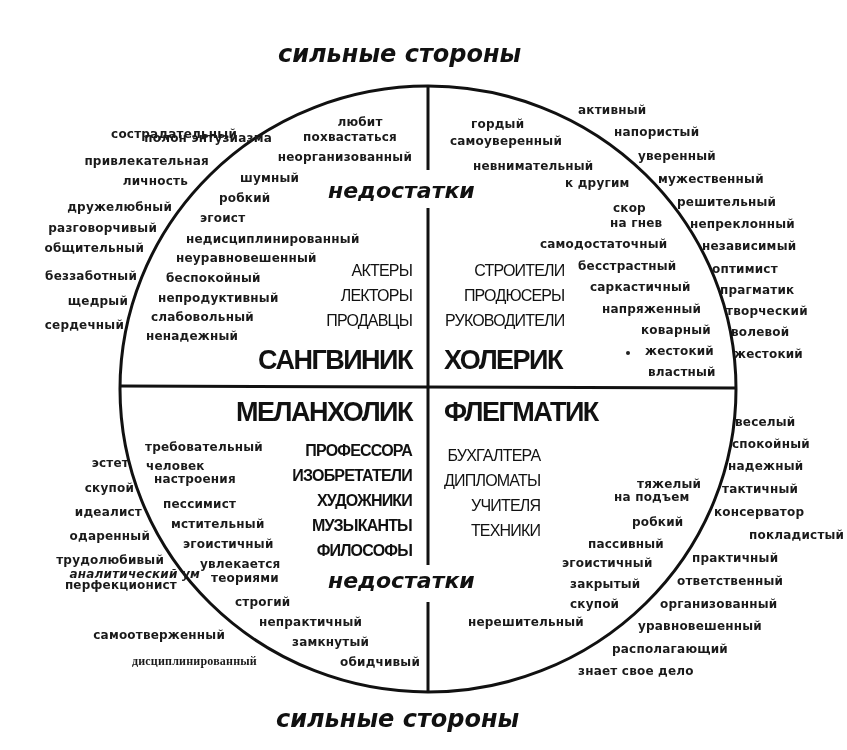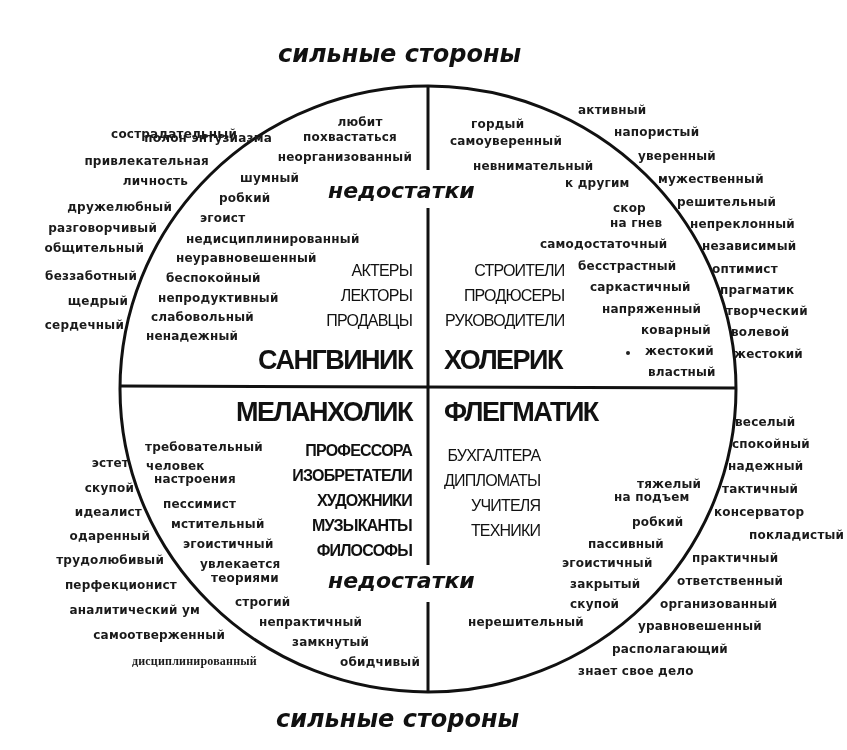--- a/index.html
+++ b/index.html
@@ -112,21 +112,21 @@
   </div>
 
   <div>
 
     <div class="t r" style="right:718px;top:457px;">эстет</div>
     <div class="t r" style="right:713px;top:482px;">скупой</div>
     <div class="t r" style="right:705px;top:506px;">идеалист</div>
     <div class="t r" style="right:697px;top:530px;">одаренный</div>
     <div class="t r" style="right:683px;top:554px;">трудолюбивый</div>
     <div class="t r" style="right:670px;top:579px;">перфекционист</div>
-    <div class="t r" style="right:647px;top:604px;">аналитический ум</div>
+    <div class="t r" style="right:647px;top:568px;font-style:italic;">аналитический ум</div>
     <div class="t r" style="right:622px;top:629px;">самоотверженный</div>
     <div class="t r" style="right:590px;top:655px;font-family:Liberation Serif, serif;">дисциплинированный</div>
 
     <div class="t" style="left:145px;top:441px;">требовательный</div>
     <div class="t" style="left:146px;top:460px;">человек</div>
     <div class="t" style="left:154px;top:473px;">настроения</div>
     <div class="t" style="left:163px;top:498px;">пессимист</div>
     <div class="t" style="left:171px;top:518px;">мстительный</div>
     <div class="t" style="left:183px;top:538px;">эгоистичный</div>
     <div class="t" style="left:200px;top:558px;">увлекается</div>

